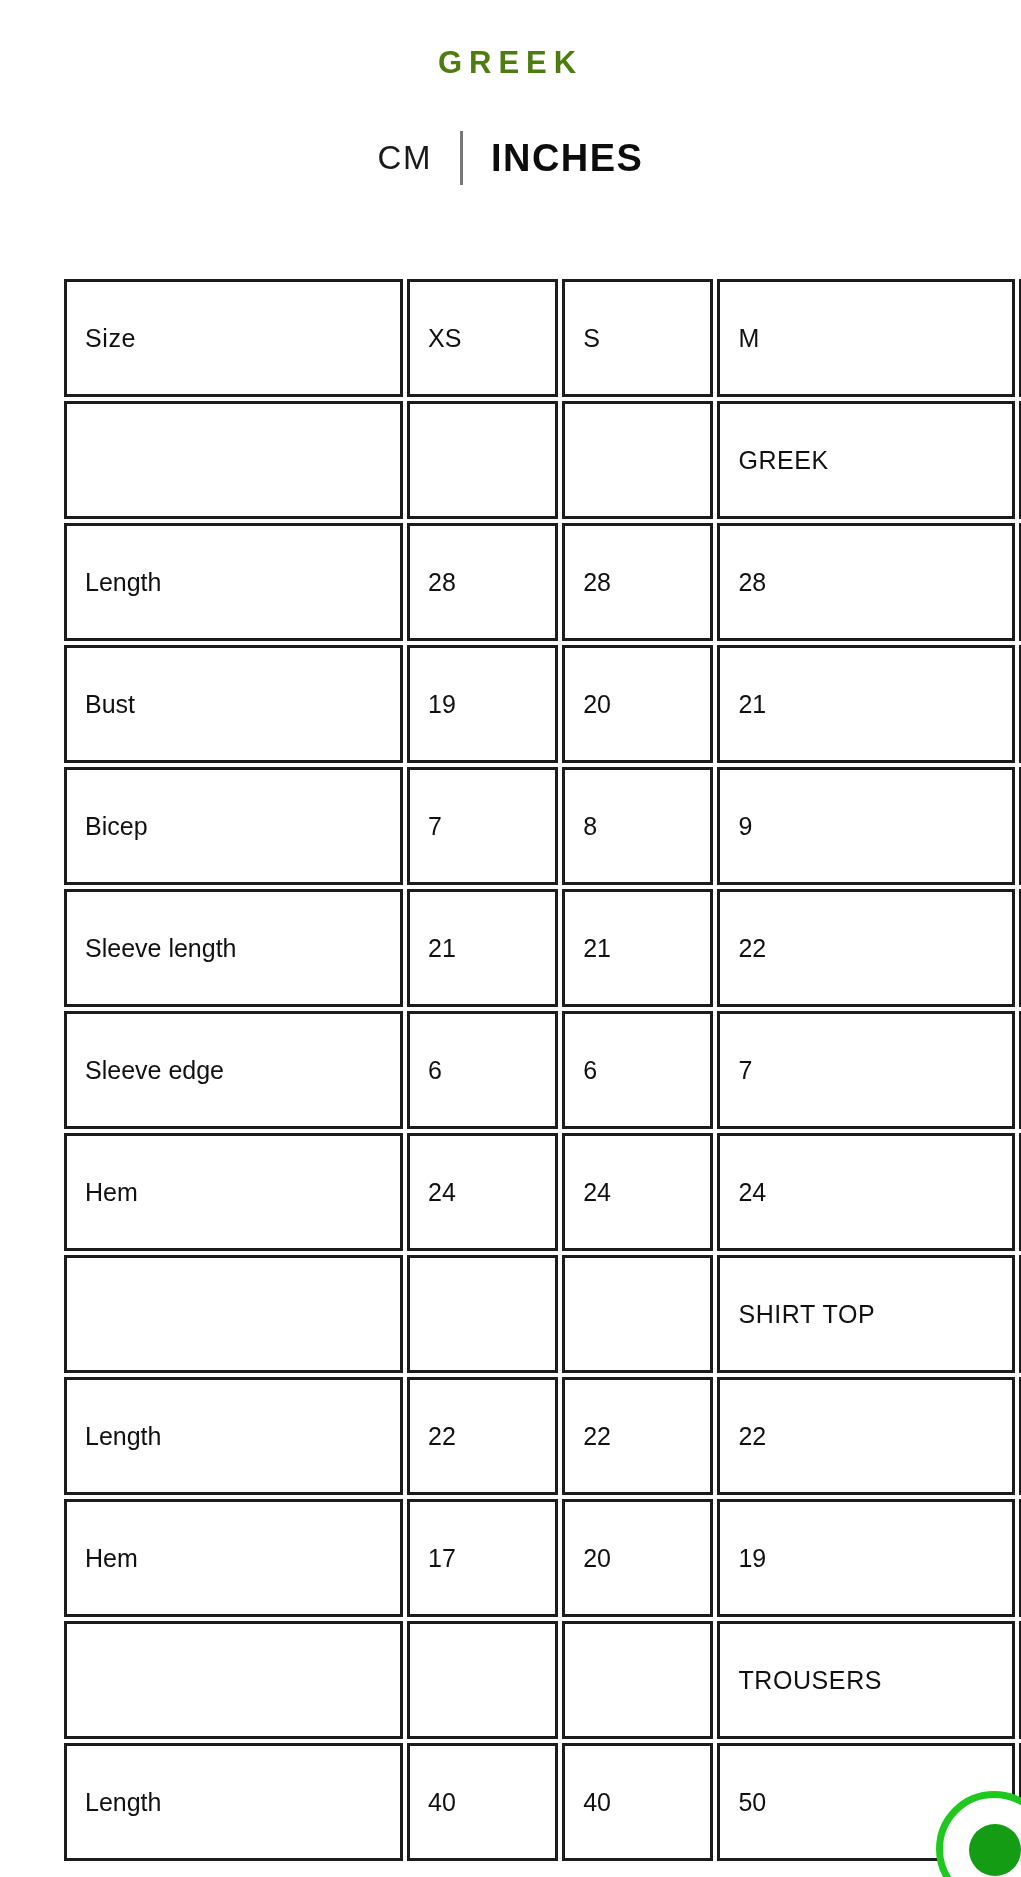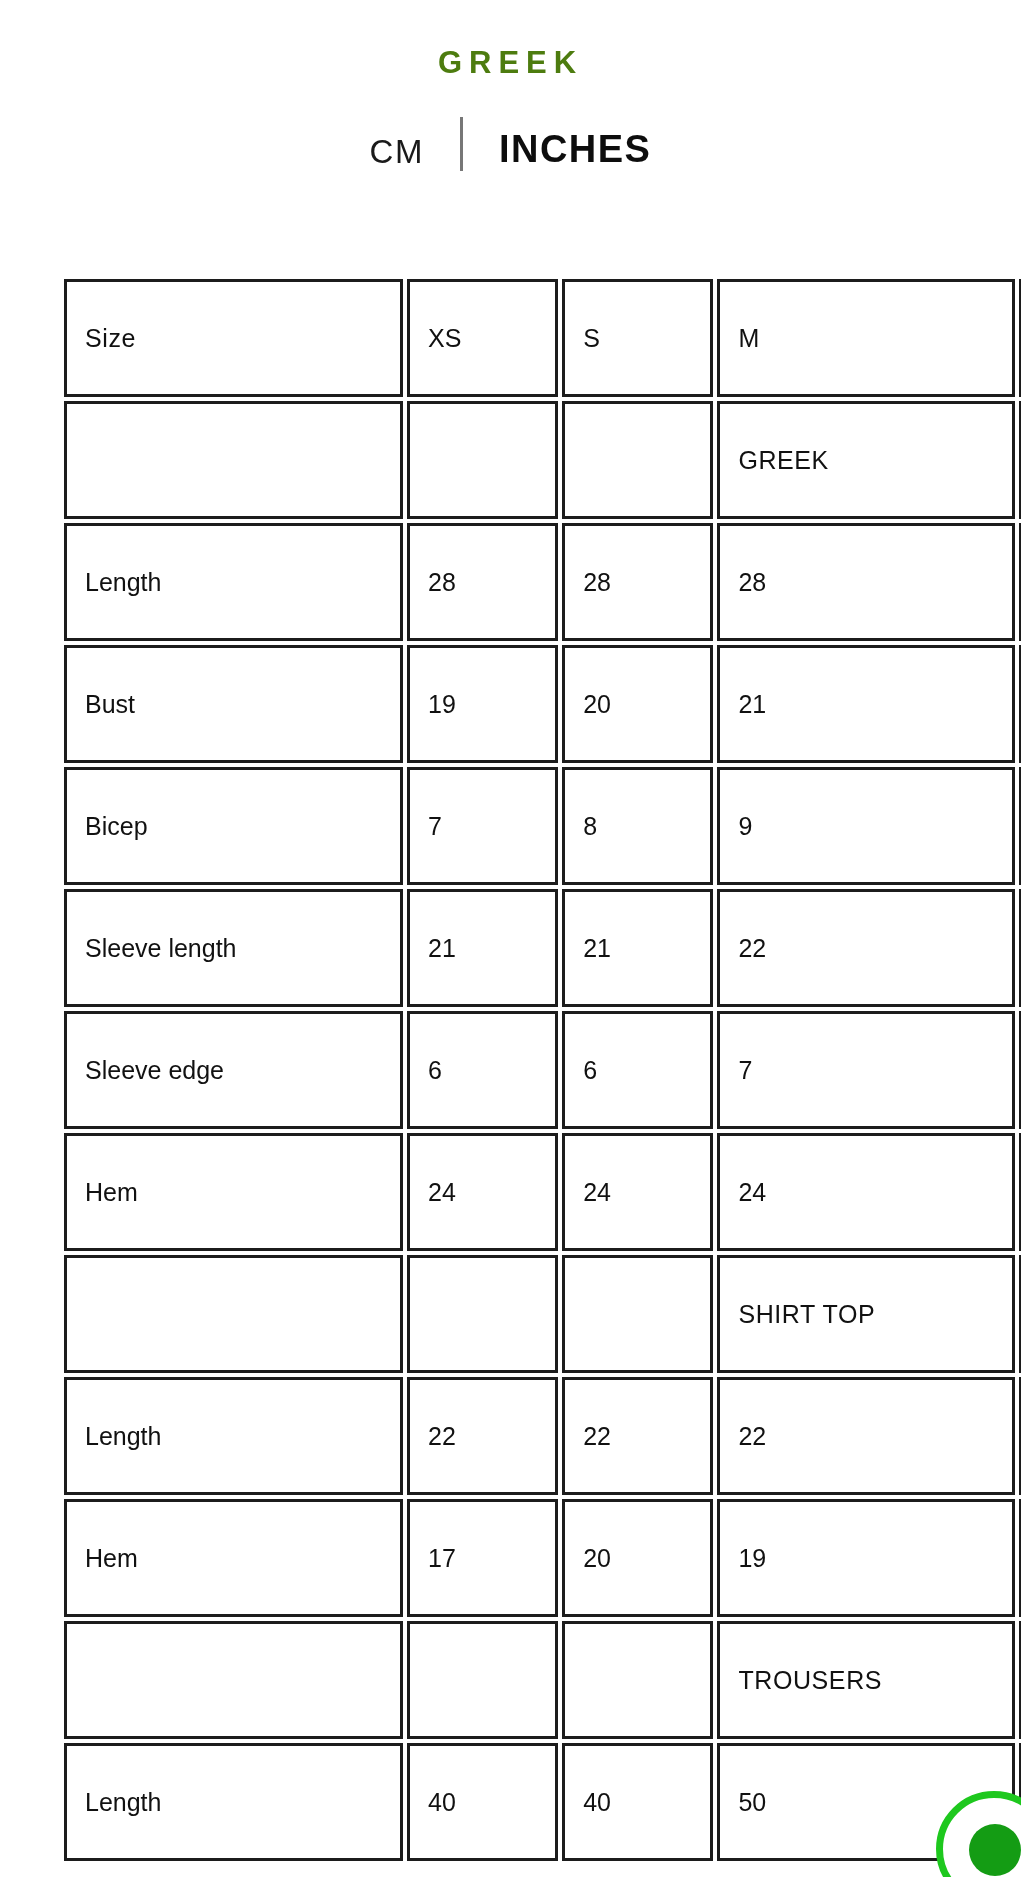--- a/index.html
+++ b/index.html
@@ -27,24 +27,24 @@
     text-align: center;
     font-size: 31px;
     font-weight: 700;
     letter-spacing: 7px;
     margin-top: 45px;
     color: #4d7c0f;
   }
 
   .unit-toggle {
     display: flex;
-    align-items: flex-end;
+    align-items: center;
     justify-content: center;
-    margin-top: 36px;
-    gap: 8px;
+    margin-top: 50px;
+    gap: 0px;
   }
   .unit-cm {
     font-size: 33px;
     font-weight: 400;
     letter-spacing: 1.5px;
     color: #1a1a1a;
     padding-right: 28px;
   }
   .unit-divider {
     width: 3px;

